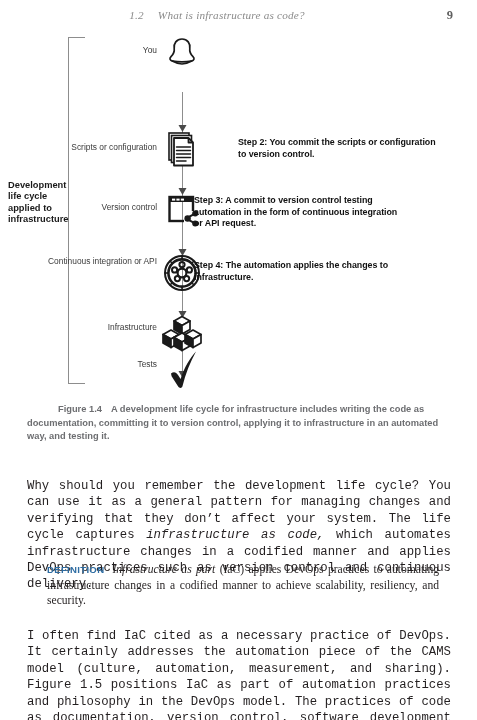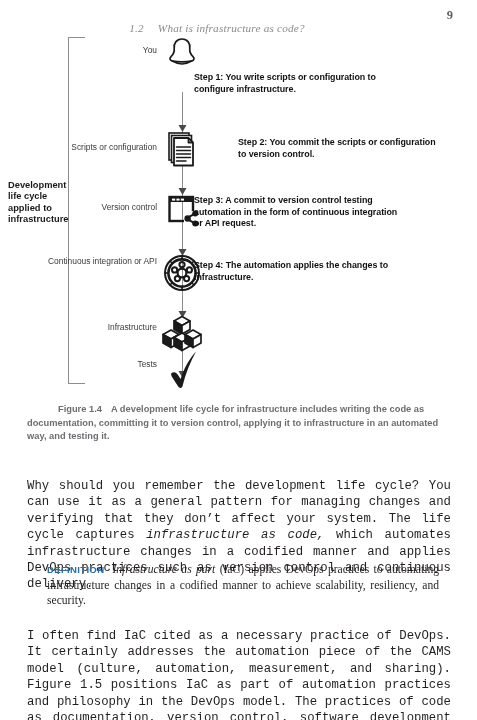--- a/index.html
+++ b/index.html
@@ -20,21 +20,21 @@
   .running-head {
     position: absolute;
     top: 9px;
     left: 0;
     width: 477px;
     height: 14px;
   }
   .rh-title {
     position: absolute;
     left: 0;
-    top: 13px;
+    top: 0;
     width: 434px;
     text-align: center;
     font-family: "Liberation Serif", serif;
     font-style: italic;
     font-size: 11.2px;
     letter-spacing: 0.2px;
     color: #8b8b8b;
     white-space: nowrap;
   }
   .rh-chapnum { margin-right: 14px; }
@@ -347,25 +347,20 @@
     <svg width="44" height="44" viewBox="0 0 44 44">
       <path d="M11 28.5 C13.5 26.5 16 26.8 18.2 30.2 L20.6 34
                C24.2 23 29.4 13.5 36 6.5 C30.2 17.5 25.4 28.6 22.4 41.5
                C21.6 43.6 19.2 43.2 18 41.2 L11.6 31.2 Z" fill="#1a1a1a"></path>
     </svg>
   </div>
   <div class="node-label-wrap" style="left:45px; top:330px;">
     <div class="node-label">Tests</div>
   </div>
 
-  <div class="step" style="left:194px; top:42px; width:200px;">
-    <span>Step 1:</span>
-    <span>You write scripts or configuration</span>
-    <span class="ind">to configure infrastructure.</span>
-  </div>
 
   <div class="step" style="left:194px; top:107px; width:200px;padding-left:44px;">
     <span>Step 2:</span>
     <span>You commit the scripts or</span>
     <span class="ind">configuration to version control.</span>
   </div>
 
   <div class="step" style="left:194px; top:165px; width:210px;">
     <span>Step 3:</span>
     <span>A commit to version control testing</span>

